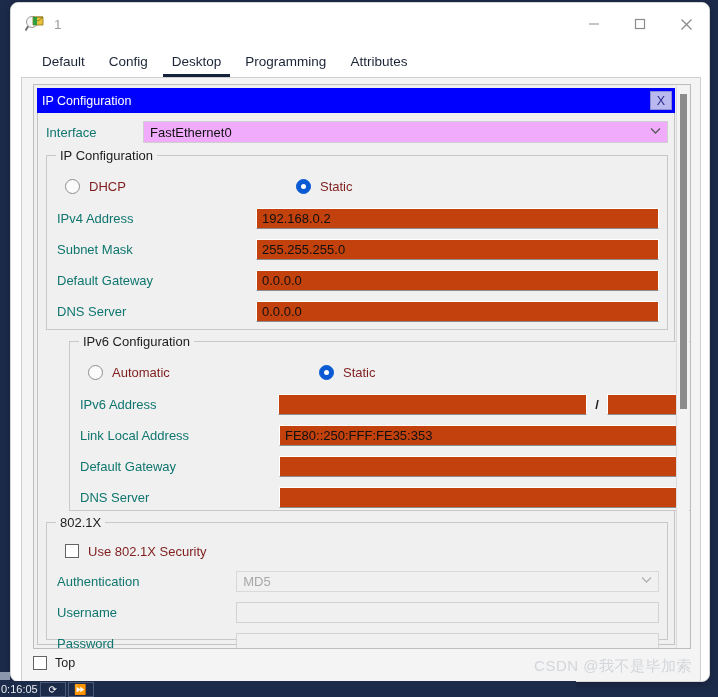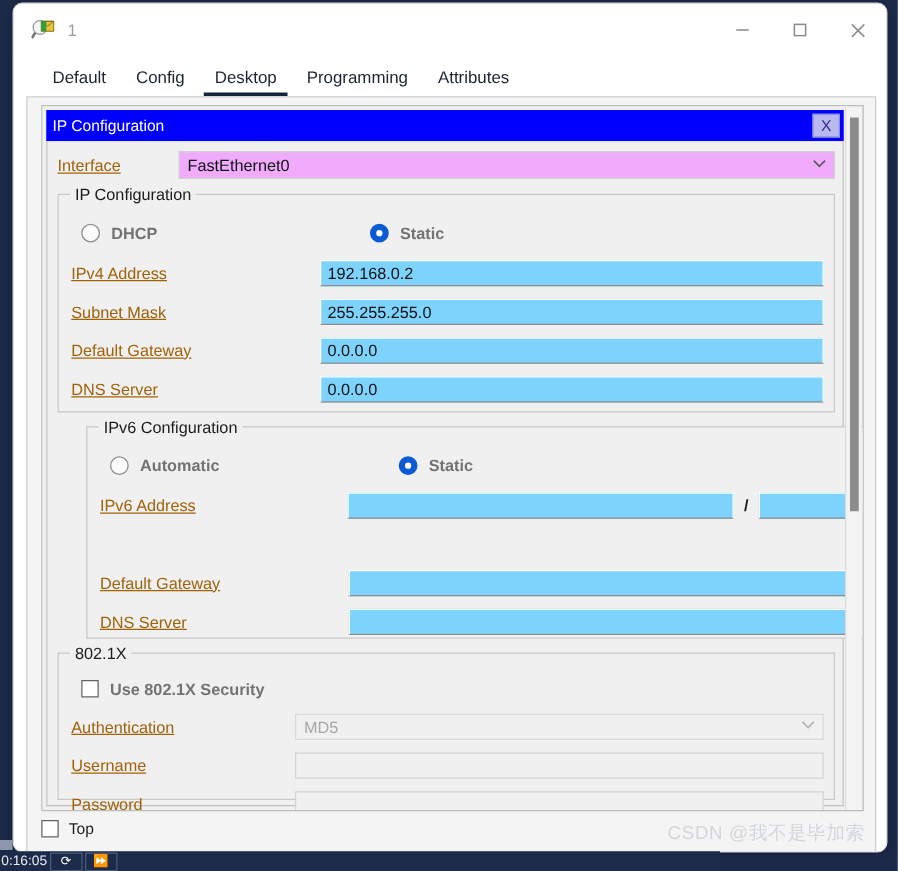--- a/index.html
+++ b/index.html
@@ -141,23 +141,22 @@
 
   
   #iface-row {
     position: absolute;
     left: 8px; top: 7px;
     width: 622px; height: 24px;
     display: flex; align-items: center;
   }
   .lbl {
     font-size: 13px;
-    color: #a16207;
+    color: #0f766e;
     white-space: nowrap;
-    text-decoration: underline;
   }
   #iface-label { width: 97px; }
   #iface-combo {
     flex: 1;
     height: 22px;
     background: #f0abfc;
     border: 1px solid #cfcfcf;
     display: flex;
     align-items: center;
     padding: 0 6px;
@@ -192,21 +191,21 @@
     left: 10px;
     height: 24px;
     display: flex;
     align-items: center;
     width: 602px;
   }
   .row .lbl { width: 200px; }
 
   .field {
     height: 21px;
-    background: #7dd3fc;
+    background: #c2410c;
     border: 1px solid #ffffff;
     border-bottom: 1px solid #8d8d8d;
     font-size: 13px;
     color: #111111;
     display: flex;
     align-items: center;
     padding-left: 5px;
   }
   .field.wide { width: 405px; }
 
@@ -235,23 +234,22 @@
   .radio.on::after {
     content: "";
     position: absolute;
     left: 4px; top: 4px;
     width: 5px; height: 5px;
     border-radius: 50%;
     background: #ffffff;
   }
   .radio-label {
     font-size: 13px;
-    color: #737373;
+    color: #7f1d1d;
     margin-left: 9px;
-    font-weight: bold;
   }
   .radio-second { position: absolute; left: 231px; display: flex; align-items: center; }
 
   
   .cbox {
     width: 14px; height: 14px;
     border: 1px solid #636363;
     background: #ffffff;
     flex: 0 0 auto;
   }
@@ -446,20 +444,24 @@
               </span>
             </div>
 
             <div class="row" style="top:50px;">
               <span class="lbl">IPv6 Address</span>
               <div class="field" id="ipv6-addr"></div>
               <span id="ipv6-slash">/</span>
               <div class="field" id="ipv6-prefix"></div>
             </div>
 
+            <div class="row" style="top:81px;">
+              <span class="lbl">Link Local Address</span>
+              <div class="field wide">FE80::250:FFF:FE35:353</div>
+            </div>
 
             <div class="row" style="top:112px;">
               <span class="lbl">Default Gateway</span>
               <div class="field wide"></div>
             </div>
 
             <div class="row" style="top:143px;">
               <span class="lbl">DNS Server</span>
               <div class="field wide"></div>
             </div>

